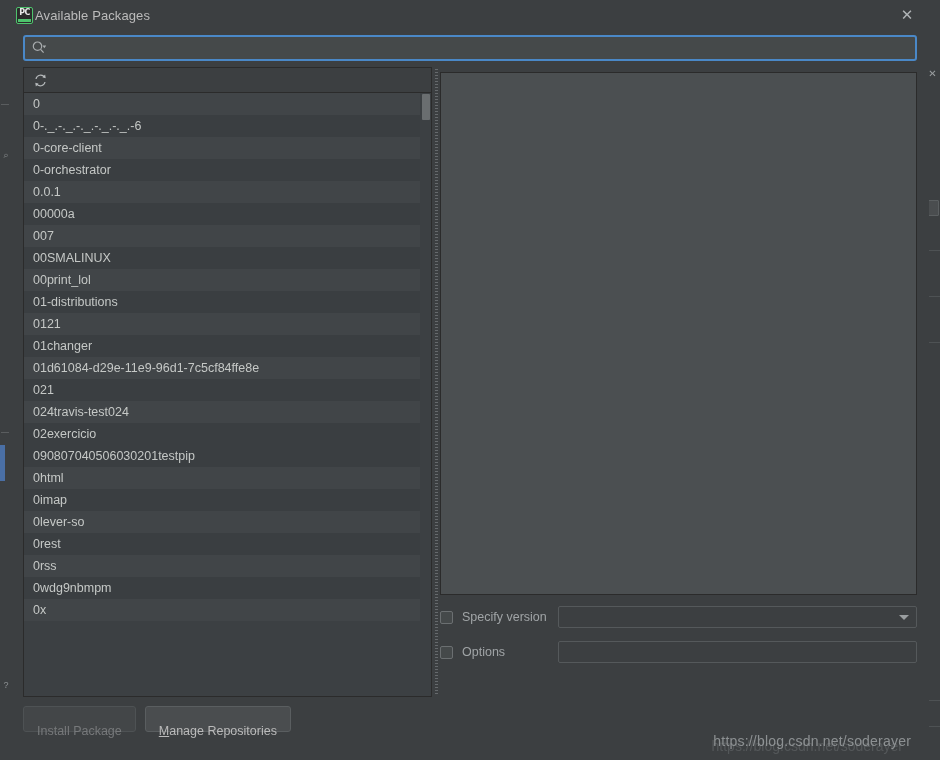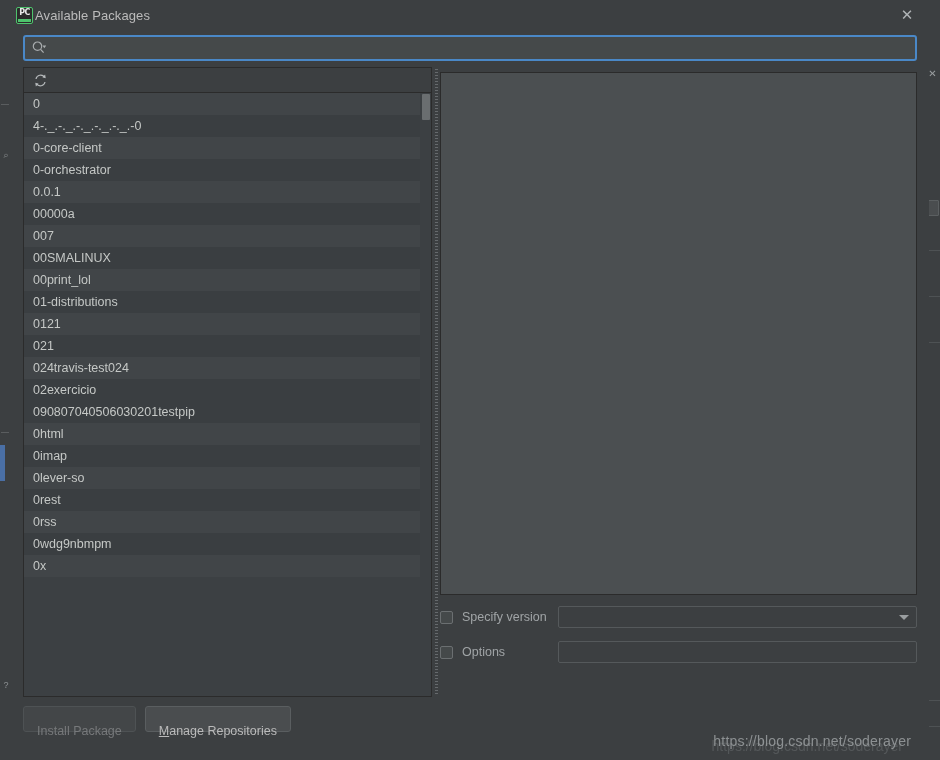--- a/index.html
+++ b/index.html
@@ -489,30 +489,32 @@
               <path d="M3.2 6.4 A5 5 0 0 1 12.3 4.6" fill="none" stroke="#b6babc" stroke-width="1.25"></path>
               <polygon points="12.9,1.6 13.6,5.6 10.0,4.6" fill="#b6babc"></polygon>
               <path d="M12.8 9.6 A5 5 0 0 1 3.7 11.4" fill="none" stroke="#b6babc" stroke-width="1.25"></path>
               <polygon points="3.1,14.4 2.4,10.4 6.0,11.4" fill="#b6babc"></polygon>
             </svg>
           </span>
         </div>
         <div class="list-scrollarea">
           <ul class="pkg-list" id="pkg-list">
               <li class="pkg-item even">0</li>
-              <li class="pkg-item odd">4-._.-._.-._.-._.-._.-0</li>
+              <li class="pkg-item odd">0-._.-._.-._.-._.-._.-6</li>
               <li class="pkg-item even">0-core-client</li>
               <li class="pkg-item odd">0-orchestrator</li>
               <li class="pkg-item even">0.0.1</li>
               <li class="pkg-item odd">00000a</li>
               <li class="pkg-item even">007</li>
               <li class="pkg-item odd">00SMALINUX</li>
               <li class="pkg-item even">00print_lol</li>
               <li class="pkg-item odd">01-distributions</li>
               <li class="pkg-item even">0121</li>
+              <li class="pkg-item odd">01changer</li>
+              <li class="pkg-item even">01d61084-d29e-11e9-96d1-7c5cf84ffe8e</li>
               <li class="pkg-item odd">021</li>
               <li class="pkg-item even">024travis-test024</li>
               <li class="pkg-item odd">02exercicio</li>
               <li class="pkg-item odd">090807040506030201testpip</li>
               <li class="pkg-item even">0html</li>
               <li class="pkg-item odd">0imap</li>
               <li class="pkg-item even">0lever-so</li>
               <li class="pkg-item odd">0rest</li>
               <li class="pkg-item even">0rss</li>
               <li class="pkg-item odd">0wdg9nbmpm</li>

